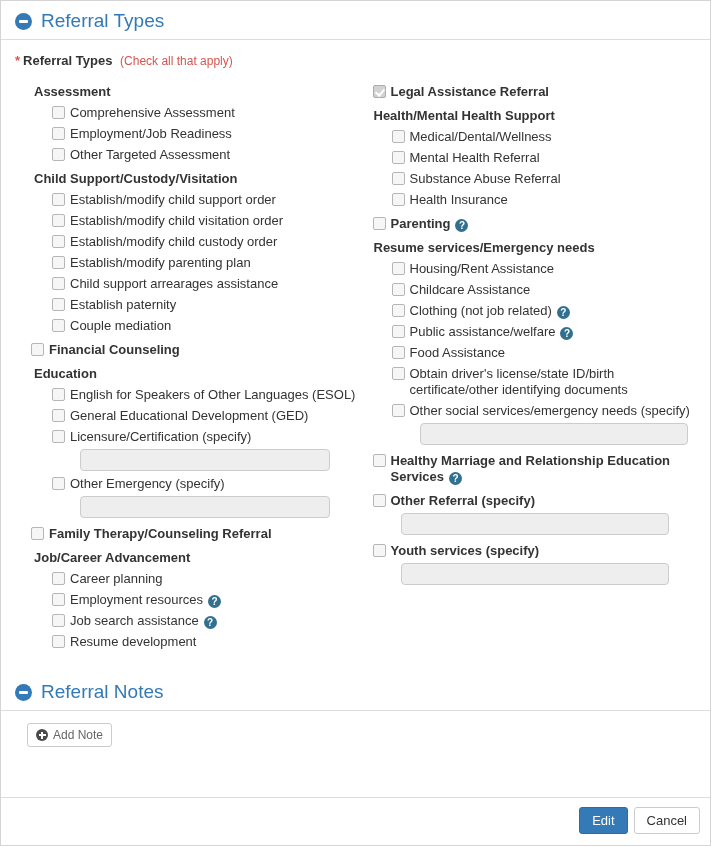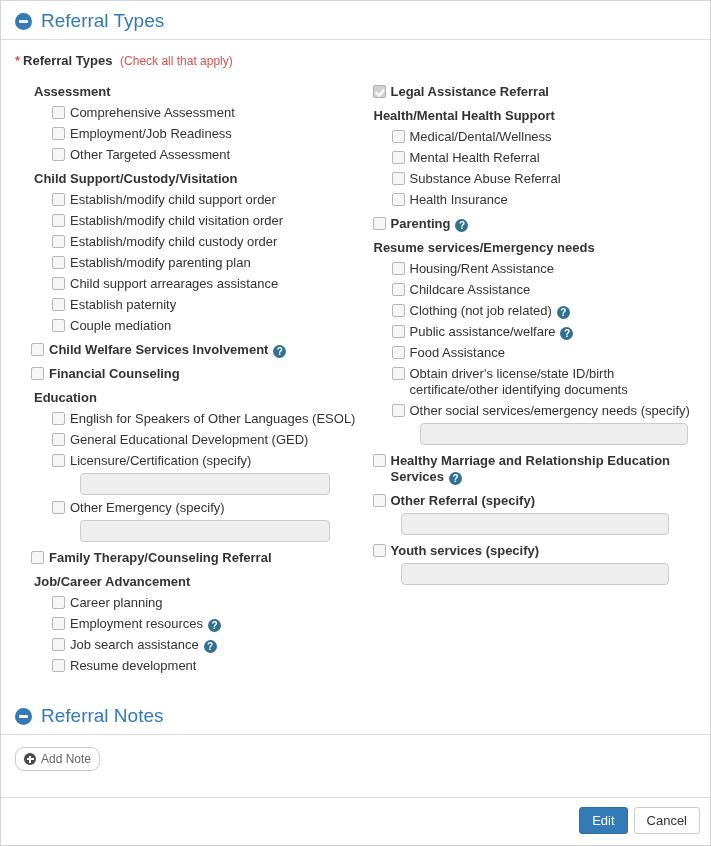--- a/index.html
+++ b/index.html
@@ -37,21 +37,21 @@
   .help-icon{display:inline-block;width:13px;height:13px;border-radius:50%;background:#31708f;color:#fff;
       font-size:10px;font-weight:bold;text-align:center;line-height:13px;margin-left:5px;vertical-align:-1px;cursor:pointer;}
   
   .specify{display:block;margin:4px 0 2px 10px;width:250px;height:22px;background:#eee;border:1px solid #ccc;
       border-radius:4px;box-sizing:border-box;padding:2px 6px;font:inherit;color:#333;}
   .col-right .specify{width:268px;}
   
   .notes-section .section-header{margin-top:14px;}
   .notes-body{padding:12px 14px 16px;}
   .add-note-btn{display:inline-flex;align-items:center;gap:5px;background:#fff;border:1px solid #ccc;
-      border-radius:9px;padding:4px 8px;font-size:12px;color:#666;cursor:pointer;font-family:inherit;}
+      border-radius:3px;padding:4px 8px;font-size:12px;color:#666;cursor:pointer;font-family:inherit;margin-left:12px;}
   .add-icon{width:12px;height:12px;border-radius:50%;background:#4a4a4a;position:relative;display:inline-block;flex:none;}
   .add-icon::before{content:"";position:absolute;left:2.5px;top:5.25px;width:7px;height:1.5px;background:#fff;}
   .add-icon::after{content:"";position:absolute;left:5.25px;top:2.5px;width:1.5px;height:7px;background:#fff;}
   
   .footer{margin-top:auto;border-top:1px solid #ddd;padding:9px 10px 11px;display:flex;justify-content:flex-end;gap:6px;}
   .btn{border-radius:3px;padding:5px 12px;font-size:13px;cursor:pointer;font-family:inherit;}
   .btn-edit{background:#337ab7;border:1px solid #2e6da4;color:#fff;}
   .btn-cancel{background:#fff;border:1px solid #ccc;color:#333;}
 </style>
 </head>
@@ -80,23 +80,20 @@
         </div>
         <div class="block group">
           <div class="group-label">Child Support/Custody/Visitation</div>
           <div class="check-item"><span class="cb"></span><span class="cb-label">Establish/modify child support order</span></div>
           <div class="check-item"><span class="cb"></span><span class="cb-label">Establish/modify child visitation order</span></div>
           <div class="check-item"><span class="cb"></span><span class="cb-label">Establish/modify child custody order</span></div>
           <div class="check-item"><span class="cb"></span><span class="cb-label">Establish/modify parenting plan</span></div>
           <div class="check-item"><span class="cb"></span><span class="cb-label">Child support arrearages assistance</span></div>
           <div class="check-item"><span class="cb"></span><span class="cb-label">Establish paternity</span></div>
           <div class="check-item"><span class="cb"></span><span class="cb-label">Couple mediation</span></div>
-        </div>
-        <div class="block standalone">
-          <div class="check-item"><span class="cb"></span><span class="cb-label">Child Welfare Services Involvement</span><span class="help-icon">?</span></div>
         </div>
         <div class="block standalone">
           <div class="check-item"><span class="cb"></span><span class="cb-label">Financial Counseling</span></div>
         </div>
         <div class="block group">
           <div class="group-label">Education</div>
           <div class="check-item"><span class="cb"></span><span class="cb-label">English for Speakers of Other Languages (ESOL)</span></div>
           <div class="check-item"><span class="cb"></span><span class="cb-label">General Educational Development (GED)</span></div>
           <div class="check-item"><span class="cb"></span><span class="cb-label">Licensure/Certification (specify)</span><input type="text" class="specify" style=""></div>
           <div class="check-item"><span class="cb"></span><span class="cb-label">Other Emergency (specify)</span><input type="text" class="specify" style=""></div>

